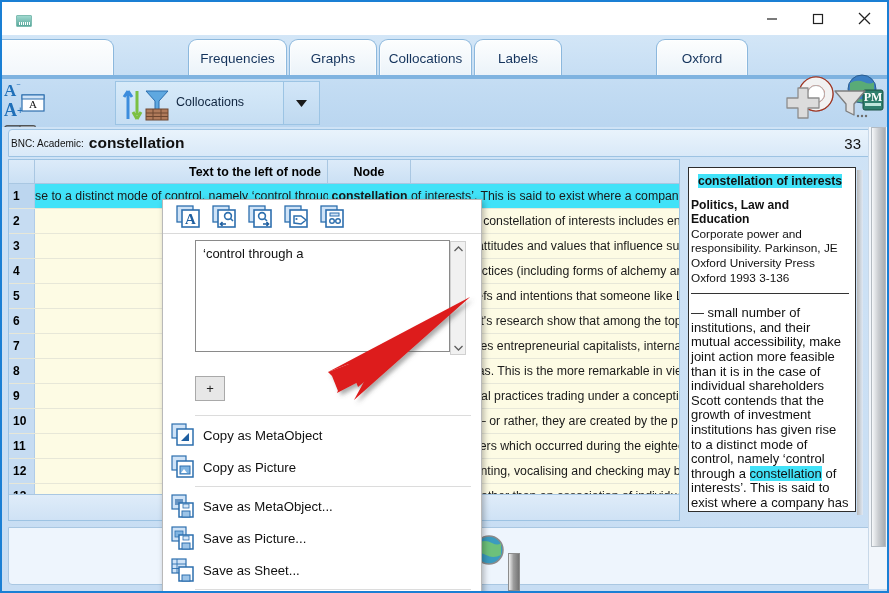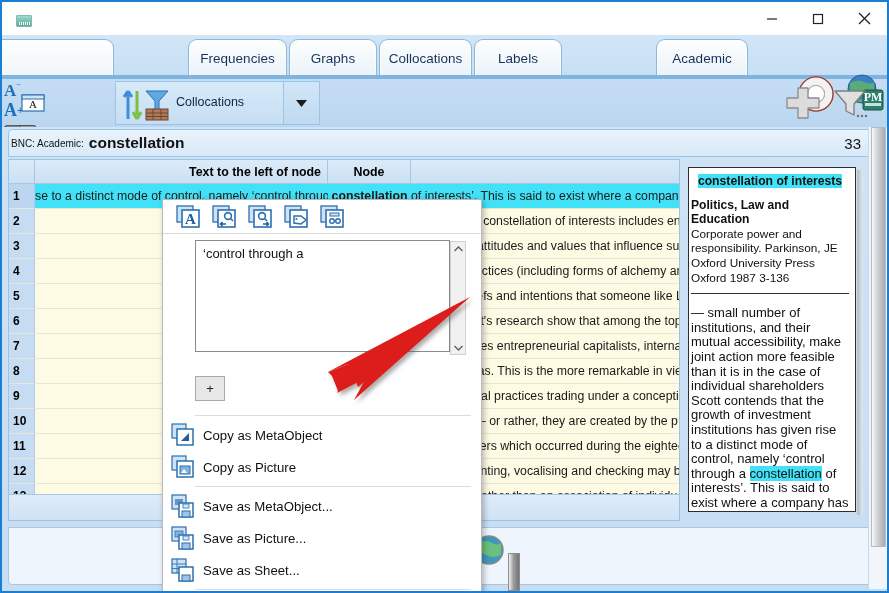--- a/index.html
+++ b/index.html
@@ -299,21 +299,21 @@
       <div class="tab" style="left:287px;width:88px;">
         <span>Graphs</span>
       </div>
       <div class="tab" style="left:377px;width:93px;">
         <span>Collocations</span>
       </div>
       <div class="tab" style="left:472px;width:88px;">
         <span>Labels</span>
       </div>
       <div class="tab" style="left:654px;width:92px;">
-        <span>Academic</span>
+        <span>Oxford</span>
       </div>
     </div>
 
     <div id="bluebar"></div>
 
     <div id="helpring">
       <svg width="42" height="42" viewBox="0 0 42 42">
         <circle cx="21" cy="21" r="17" fill="#e8503a" stroke="#8e2f1f" stroke-width="1"></circle>
         <path d="M21 4 A17 17 0 0 1 38 21 L30 21 A9 9 0 0 0 21 12 Z" fill="#f2f2f2"></path>
         <path d="M4 21 A17 17 0 0 1 21 4 L21 12 A9 9 0 0 0 12 21 Z" fill="#f2f2f2"></path>
@@ -466,21 +466,21 @@
       <div id="conc-foot"></div>
     </div>
 
     <div id="detail-wrap">
       <div id="detail-shadow"></div>
       <div id="detail">
         <div class="dtitle">
           <span>constellation of interests</span>
         </div>
         <div class="dcat">Politics, Law and Education</div>
-        <div class="dref">Corporate power and responsibility. Parkinson, JE Oxford University Press Oxford 1987 3-136</div>
+        <div class="dref">Corporate power and responsibility. Parkinson, JE Oxford University Press Oxford 1993 3-136</div>
         <hr>
         <div class="dbody">
           <span>— small number of institutions, and their mutual accessibility, make joint action more feasible than it is in the case of individual shareholders Scott contends that the growth of investment institutions has given rise to a distinct mode of control, namely ‘control through a </span><span class="hl">constellation</span><span> of interests’. This is said to exist where a company has a number of large shareholders who</span>
         </div>
       </div>
     </div>
 
     <div id="bottom-strip"></div>
     <div id="bot-globe">
       <svg width="30" height="38" viewBox="0 0 30 38">

